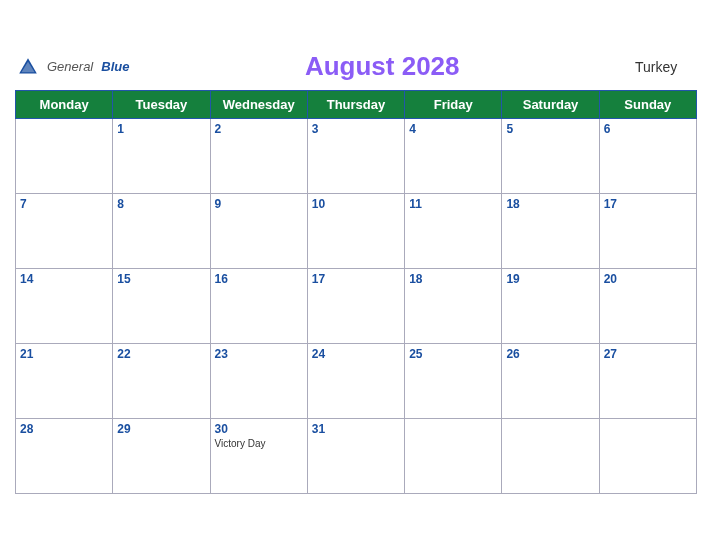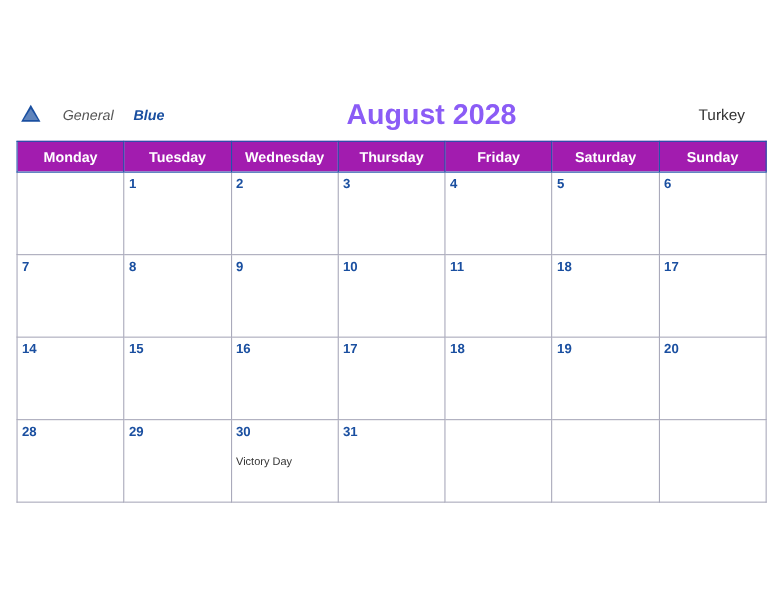--- a/index.html
+++ b/index.html
@@ -20,21 +20,21 @@
     .calendar-header {
       display: flex;
       justify-content: space-between;
       align-items: center;
       margin-bottom: 8px;
       padding: 0 2px;
     }
     .logo-area {
       display: flex;
       align-items: center;
-      gap: 18px;
+      gap: 8px;
     }
     .logo-text-general {
       font-size: 13px;
       color: #555;
       font-style: italic;
     }
     .logo-text-blue {
       font-size: 13px;
       color: #1a4fa0;
       font-weight: bold;
@@ -56,21 +56,21 @@
       color: #333;
       min-width: 60px;
       text-align: left;
     }
     .calendar-table {
       width: 100%;
       border-collapse: collapse;
       border: 1px solid #aab;
     }
     .calendar-table th {
-      background-color: #a21caf;
+      background-color: #15803d;
       color: #fff;
       font-size: 13px;
       font-weight: bold;
       padding: 6px 4px;
       text-align: center;
       border: 1px solid #2255aa;
     }
     .calendar-table td {
       border: 1px solid #aab;
       vertical-align: top;
@@ -81,21 +81,21 @@
     }
     .day-number {
       font-size: 12px;
       color: #1a4fa0;
       font-weight: bold;
       display: block;
     }
     .day-event {
       font-size: 10px;
       color: #333;
-      margin-top: 16px;
+      margin-top: 2px;
       display: block;
     }
     .empty-cell {
       background: #fff;
     }
   </style>
 </head>
 <body>
 
 <div class="calendar-wrapper">
@@ -187,20 +187,43 @@
           </td>
           <td>
             <span class="day-number">19</span>
           </td>
           <td>
             <span class="day-number">20</span>
           </td>
         </tr>
         <tr>
           <td>
+            <span class="day-number">21</span>
+          </td>
+          <td>
+            <span class="day-number">22</span>
+          </td>
+          <td>
+            <span class="day-number">23</span>
+          </td>
+          <td>
+            <span class="day-number">24</span>
+          </td>
+          <td>
+            <span class="day-number">25</span>
+          </td>
+          <td>
+            <span class="day-number">26</span>
+          </td>
+          <td>
+            <span class="day-number">27</span>
+          </td>
+        </tr>
+        <tr>
+          <td>
             <span class="day-number">28</span>
           </td>
           <td>
             <span class="day-number">29</span>
           </td>
           <td>
             <span class="day-number">30</span>
             <span class="day-event">Victory Day</span>
           </td>
           <td>

